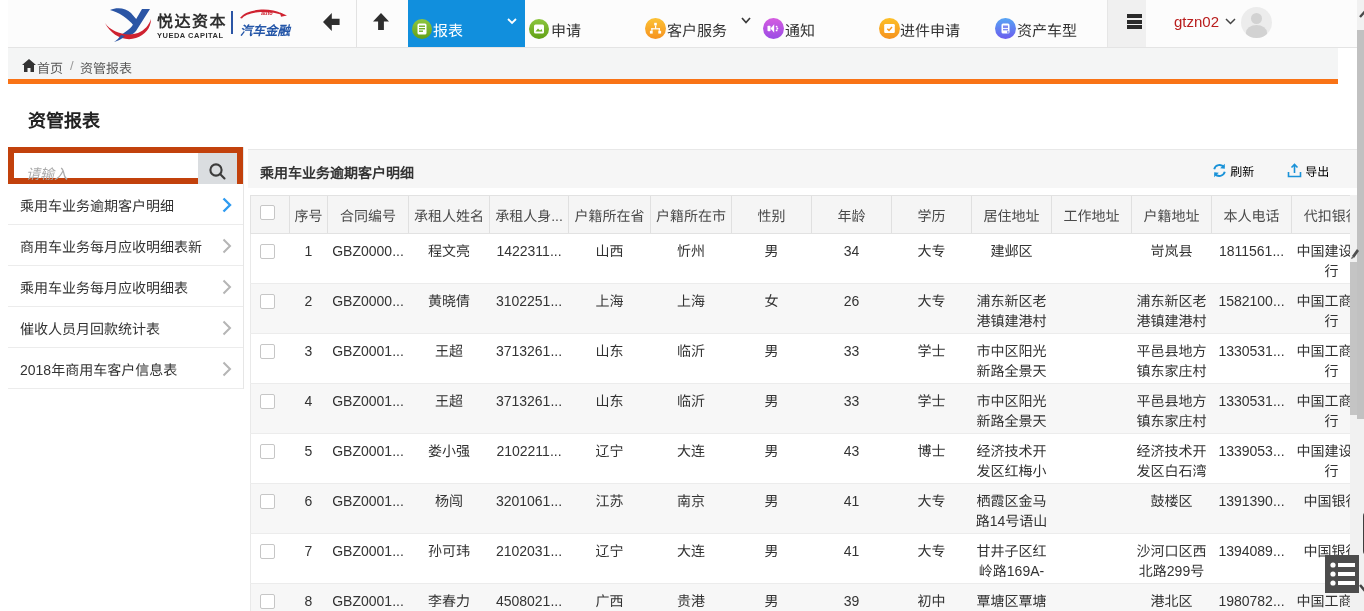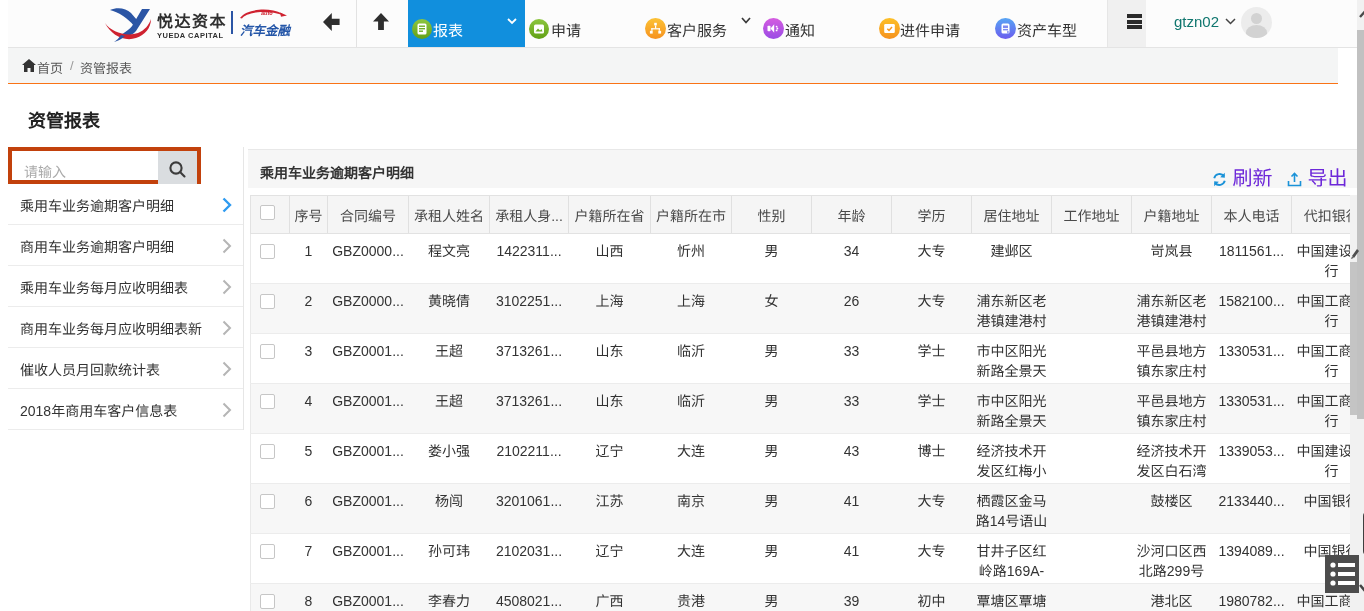--- a/index.html
+++ b/index.html
@@ -6,36 +6,36 @@
 html,body{width:1364px;height:611px;overflow:hidden;}
 body{font-family:"Liberation Sans",sans-serif;font-size:14px;color:#333;background:#fff;position:relative;}
 #page{position:absolute;left:8px;top:0;width:1364px;height:611px;overflow:hidden;background:#fff;}
 .abs{position:absolute;}
 
 #topbar{position:absolute;left:0;top:0;width:1349px;height:48px;background:#fcfcfc;border-bottom:1px solid #e4e4e4;}
 #tab-active{position:absolute;left:400px;top:0;width:117px;height:47px;background:#118fdd;}
 .navtext{font-size:15px;color:#333;}
 #topbar .white{color:#fff;}
 
-#crumb{position:absolute;left:0;top:48px;width:1330px;height:36px;background:#f4f5f5;border-bottom:1px solid #f97316;}
+#crumb{position:absolute;left:0;top:48px;width:1330px;height:36px;background:#f4f5f5;border-bottom:5px solid #f97316;}
 #crumb .t{position:absolute;top:10px;font-size:13px;color:#575757;}
 
 #pgtitle{position:absolute;left:20px;top:106px;font-size:18px;font-weight:bold;color:#222;}
 
 #sidebar{position:absolute;left:0;top:147px;width:236px;}
-#search{position:relative;width:193px;height:37px;border:4px solid #c2410c;background:#fff;}
+#search{position:relative;width:235px;height:37px;border:6px solid #c2410c;background:#fff;font-style:italic;}
 #search .ph{position:absolute;left:12px;top:10px;color:#aaa;font-size:14px;}
 #search .btn{position:absolute;right:0;top:0;width:39px;height:34px;background:#dadde0;}
 .sitem{position:relative;width:235px;height:41px;border-bottom:1px solid #ececec;background:#fff;}
 .sitem .tx{position:absolute;left:12px;top:11px;font-size:14px;color:#333;}
 .chev{position:absolute;right:11px;top:13px;}
 #sidebar{border-right:1px solid #e6e6e6;}
 
 #ptitle{position:absolute;left:252px;top:162px;font-size:14px;font-weight:bold;color:#333;}
-.blink{position:absolute;top:162px;font-size:20px;color:#6d28d9;}
+.blink{position:absolute;top:162px;font-size:12px;color:#000000;}
 
 #tablewrap{position:absolute;left:242px;top:195px;width:1100px;height:416px;overflow:hidden;}
 table{border-collapse:collapse;table-layout:fixed;width:1121px;}
 th,td{font-weight:normal;vertical-align:top;text-align:center;padding:0;overflow:hidden;white-space:nowrap;}
 thead th{height:38px;background:#f5f5f5;border-top:1px solid #e2e2e2;border-bottom:1px solid #e2e2e2;font-size:14px;color:#4a4a4a;padding-top:9px;}
 thead th + th{border-left:1px solid #e0e0e0;}
 tbody td{height:50px;border-bottom:1px solid #ececec;font-size:14px;color:#333;padding-top:7px;line-height:20px;}
 tbody td:first-child,thead th:first-child{text-align:left;padding-left:9px;border-left:1px solid #e9e9e9;}
 thead th:first-child{border-left:1px solid #e2e2e2;}
 tbody tr.odd td{background:#fff;}
@@ -174,21 +174,21 @@
       <rect x="8" y="7.5" width="5" height="2.6" fill="#7f8af0"></rect>
       <rect x="8" y="11" width="5" height="1.4" fill="#7f8af0"></rect>
       <rect x="12.2" y="12.8" width="1.4" height="2.7" fill="#7f8af0"></rect>
     </svg>
     <div class="abs navtext" style="left:1009px;top:19px;">资产车型</div>
 
     <div class="abs" style="left:1099px;top:0;width:39px;height:47px;background:#f0f0f0;border-left:1px solid #e6e6e6;"></div>
     <div class="abs" style="left:1119px;top:14px;width:15px;height:4px;background:#2a2a2a;"></div>
     <div class="abs" style="left:1119px;top:19.7px;width:15px;height:4px;background:#2a2a2a;"></div>
     <div class="abs" style="left:1119px;top:25.4px;width:15px;height:4px;background:#2a2a2a;"></div>
-    <div class="abs" style="left:1166px;top:13px;font-size:15px;color:#0f766e;">gtzn02</div>
+    <div class="abs" style="left:1166px;top:13px;font-size:15px;color:#b91c1c;">gtzn02</div>
     <svg class="abs" style="left:1217px;top:18px;" width="11" height="7" viewBox="0 0 11 7">
         <path d="M1 1 L5.5 5.5 L10 1" stroke="#444" stroke-width="1.5" fill="none"></path>
       </svg>
     <div class="abs" style="left:1233px;top:7px;width:31px;height:31px;border-radius:50%;background:#ececec;overflow:hidden;">
       <div style="position:absolute;left:10px;top:6px;width:11px;height:11px;border-radius:50%;background:#d2d2d2;"></div>
       <div style="position:absolute;left:5px;top:18px;width:21px;height:15px;border-radius:50% 50% 0 0;background:#d2d2d2;"></div>
     </div>
   </div>
 
   <div id="crumb">
@@ -212,33 +212,27 @@
           </svg>
       </div>
     </div>
     <div class="sitem">
         <span class="tx">乘用车业务逾期客户明细</span>
         <svg class="chev" width="10" height="16" viewBox="0 0 10 16">
           <path d="M1.5 1.5 L8 8 L1.5 14.5" stroke="#2f9bf0" stroke-width="2.4" fill="none"></path>
         </svg>
       </div>
     <div class="sitem">
-        <span class="tx">商用车业务逾期客户明细</span>
+        <span class="tx">商用车业务每月应收明细表新</span>
         <svg class="chev" width="10" height="16" viewBox="0 0 10 16">
           <path d="M1.5 1.5 L8 8 L1.5 14.5" stroke="#b5b5b5" stroke-width="2" fill="none"></path>
         </svg>
       </div>
     <div class="sitem">
         <span class="tx">乘用车业务每月应收明细表</span>
-        <svg class="chev" width="10" height="16" viewBox="0 0 10 16">
-          <path d="M1.5 1.5 L8 8 L1.5 14.5" stroke="#b5b5b5" stroke-width="2" fill="none"></path>
-        </svg>
-      </div>
-    <div class="sitem">
-        <span class="tx">商用车业务每月应收明细表新</span>
         <svg class="chev" width="10" height="16" viewBox="0 0 10 16">
           <path d="M1.5 1.5 L8 8 L1.5 14.5" stroke="#b5b5b5" stroke-width="2" fill="none"></path>
         </svg>
       </div>
     <div class="sitem">
         <span class="tx">催收人员月回款统计表</span>
         <svg class="chev" width="10" height="16" viewBox="0 0 10 16">
           <path d="M1.5 1.5 L8 8 L1.5 14.5" stroke="#b5b5b5" stroke-width="2" fill="none"></path>
         </svg>
       </div>
@@ -400,21 +394,21 @@
             <td>杨闯</td>
             <td>3201061...</td>
             <td>江苏</td>
             <td>南京</td>
             <td>男</td>
             <td>41</td>
             <td>大专</td>
             <td class="wrap">栖霞区金马路14号语山</td>
             <td></td>
             <td class="wrap">鼓楼区</td>
-            <td>2133440...</td>
+            <td>1391390...</td>
             <td class="wrap">中国银行</td>
           </tr>
         <tr class="odd">
             <td><span class="cb"></span></td>
             <td>7</td>
             <td>GBZ0001...</td>
             <td>孙可玮</td>
             <td>2102031...</td>
             <td>辽宁</td>
             <td>大连</td>

